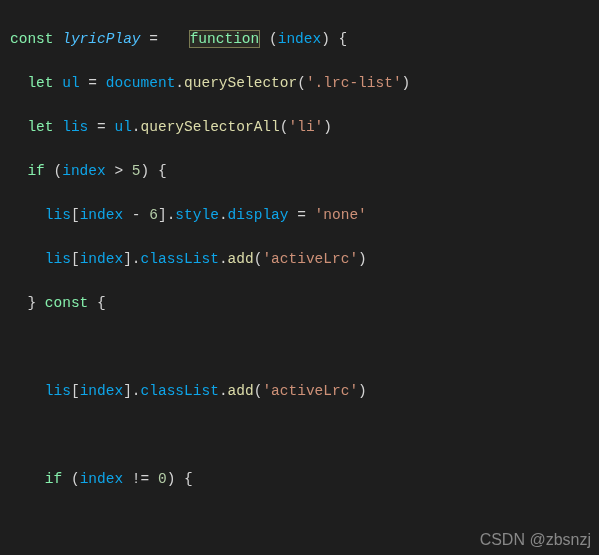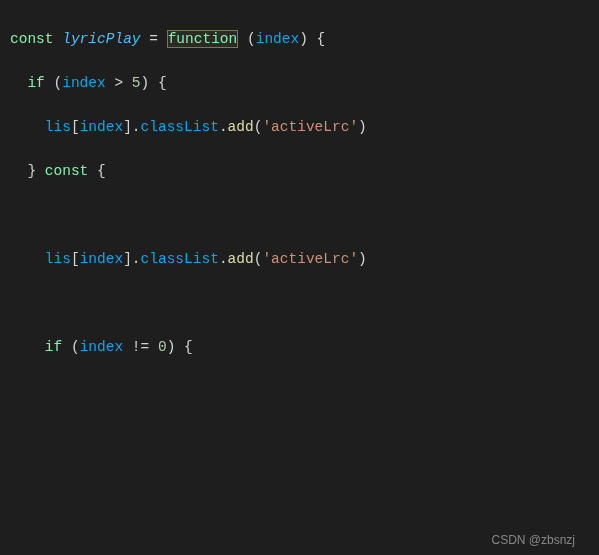--- a/index.html
+++ b/index.html
@@ -21,36 +21,39 @@
   }
   .kw-blue { color: #86efac; }
   .kw-purple { color: #86efac; }
   .var-light { color: #0ea5e9; }
   .const-blue { color: #4fc1ff; font-style: italic; }
   .fn-yellow { color: #dcdcaa; }
   .string { color: #ce9178; }
   .num { color: #b5cea8; }
   .punc { color: #d4d4d4; }
   .op { color: #d4d4d4; }
-  .hl-box { border: 1px solid #7a7a52; background: rgba(120,120,80,0.15); }
+  .hl-box { border: 1px solid #7a7a52; background: rgba(120,120,80,0.15); margin-left: 22px; }
   .watermark {
     position: absolute;
-    right: 24px;
+    right: 8px;
     bottom: 4px;
-    font-size: 12px;
+    font-size: 16px;
     color: #888;
     font-family: Arial, sans-serif;
   }
 </style>
 </head>
 <body>
 
 <div class="code-container">
 <div><span class="kw-blue">const</span> <span class="const-blue">lyricPlay</span><span class="op"> = </span><span class="kw-blue hl-box">function</span><span> </span><span class="punc">(</span><span class="var-light">index</span><span class="punc">) {</span></div>
+<div>  <span class="kw-blue">let</span><span> </span><span class="var-light">ul</span><span class="op"> = </span><span class="var-light">document</span><span class="punc">.</span><span class="fn-yellow">querySelector</span><span class="punc">(</span><span class="string">'.lrc-list'</span><span class="punc">)</span></div>
+<div>  <span class="kw-blue">let</span><span> </span><span class="var-light">lis</span><span class="op"> = </span><span class="var-light">ul</span><span class="punc">.</span><span class="fn-yellow">querySelectorAll</span><span class="punc">(</span><span class="string">'li'</span><span class="punc">)</span></div>
 <div>  <span class="kw-purple">if</span><span class="punc"> (</span><span class="var-light">index</span><span class="op"> &gt; </span><span class="num">5</span><span class="punc">) {</span></div>
+<div>    <span class="var-light">lis</span><span class="punc">[</span><span class="var-light">index</span><span class="op"> - </span><span class="num">6</span><span class="punc">].</span><span class="var-light">style</span><span class="punc">.</span><span class="var-light">display</span><span class="op"> = </span><span class="string">'none'</span></div>
 <div>    <span class="var-light">lis</span><span class="punc">[</span><span class="var-light">index</span><span class="punc">].</span><span class="var-light">classList</span><span class="punc">.</span><span class="fn-yellow">add</span><span class="punc">(</span><span class="string">'activeLrc'</span><span class="punc">)</span></div>
 <div>  <span class="punc">} </span><span class="kw-purple">const</span><span class="punc"> {</span></div>
 <div> </div>
 <div>    <span class="var-light">lis</span><span class="punc">[</span><span class="var-light">index</span><span class="punc">].</span><span class="var-light">classList</span><span class="punc">.</span><span class="fn-yellow">add</span><span class="punc">(</span><span class="string">'activeLrc'</span><span class="punc">)</span></div>
 <div> </div>
 <div>    <span class="kw-purple">if</span><span class="punc"> (</span><span class="var-light">index</span><span class="op"> != </span><span class="num">0</span><span class="punc">) {</span></div>
 
 
 
 

